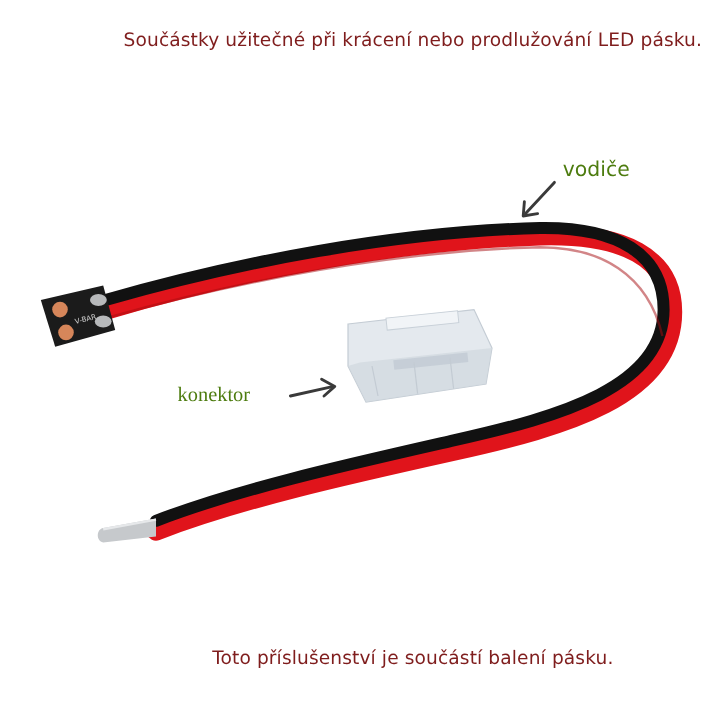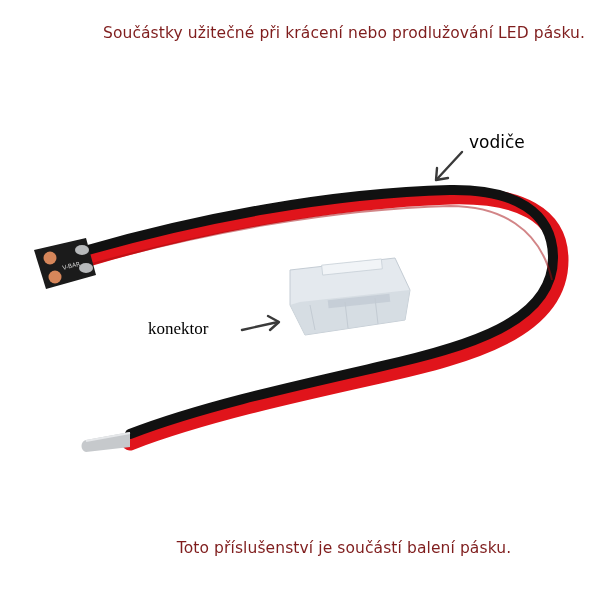--- a/index.html
+++ b/index.html
@@ -2,21 +2,21 @@
 <html><head>
   <meta charset="utf-8">
   <style>
     html, body { margin: 0; padding: 0; background: #ffffff; }
     body { width: 600px; height: 600px; position: relative; overflow: hidden;
            font-family: "DejaVu Sans", sans-serif; color: #3a3a3a; }
     .caption { position: absolute; left: 0; width: 600px; text-align: center;
                font-size: 15.5px; letter-spacing: 0.1px; color: #7f1d1d; margin-left: 44px; }
     .caption.top { top: 24px; }
     .caption.bottom { top: 539px; }
-    .label { position: absolute; font-size: 17px; color: #000000; }
+    .label { position: absolute; font-size: 17px; color: #4d7c0f; }
     .label.vodice { left: 469px; top: 132px; }
     .label.konektor { left: 148px; top: 319px; font-family: Liberation Serif, serif; }
     svg.scene { position: absolute; left: 0; top: 0; }
   </style>
 </head>
 <body>
 
 <div class="caption top">Součástky užitečné při krácení nebo prodlužování LED pásku.</div>
 
 <svg class="scene" width="600" height="600" viewBox="0 0 600 600">

